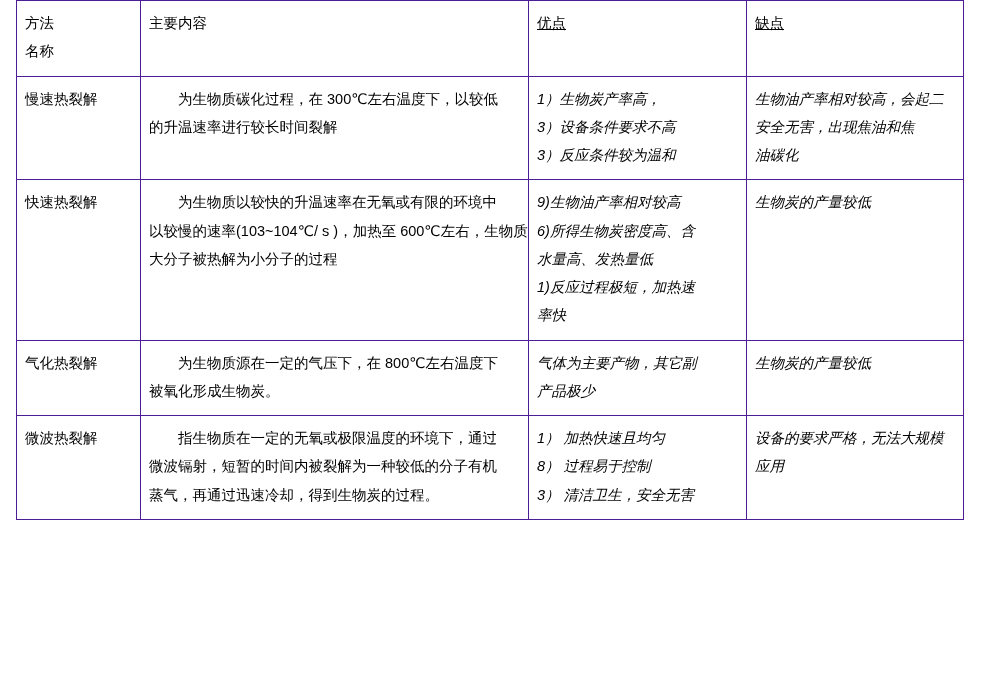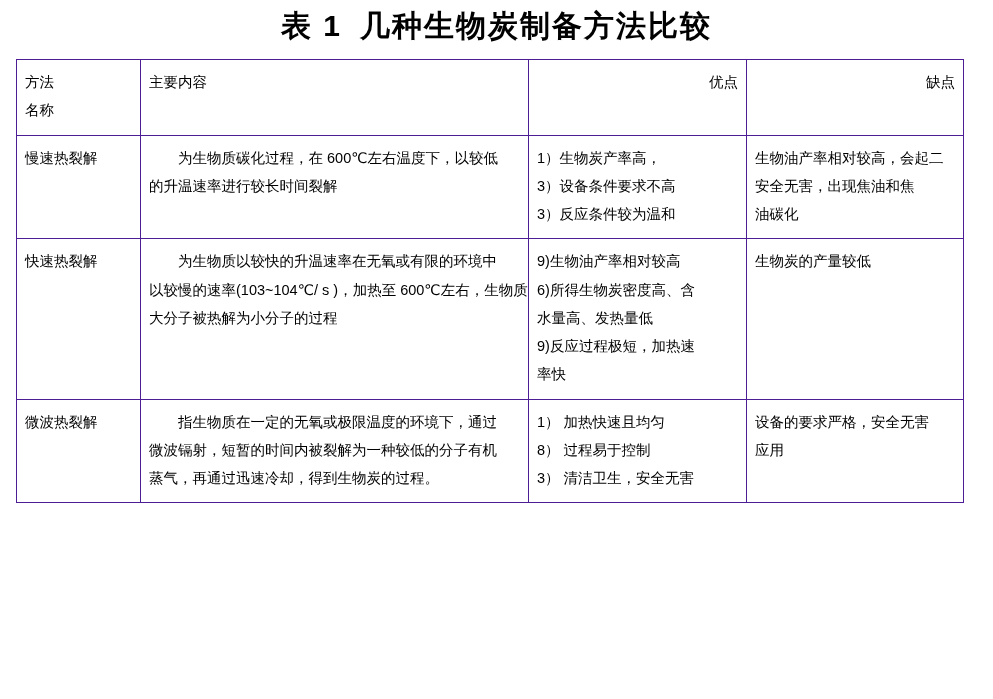--- a/index.html
+++ b/index.html
@@ -47,34 +47,31 @@
     font-family: "Liberation Sans", "DejaVu Sans", sans-serif;
   }
   col.c1 { width: 124px; }
   col.c2 { width: 388px; }
   col.c3 { width: 218px; }
   col.c4 { width: 217px; }
 
   .hdr-method { padding-left: 8px; }
   .hdr-method .line { display: block; }
   .hdr-content { padding-left: 60px; }
-  .hdr-center { text-align: right; }
+  .hdr-center { text-align: left; text-decoration: underline; }
   .para { display: block; text-indent: 0; }
   .para.ind { text-indent: 2em; }
-  .listline { display: block; }
+  .listline { display: block; font-style: italic; }
   .nowrapline { white-space: nowrap; }
 </style>
 </head>
 <body>
 
 <div class="page">
 
-  <div class="title">
-    <span class="tnum">表 1</span><span>几种生物炭制备方法比较</span>
-  </div>
 
   <table class="main">
     <colgroup>
       <col class="c1">
         <col class="c2">
         <col class="c3">
         <col class="c4">
     </colgroup>
     <tbody>
       <tr>
@@ -83,21 +80,21 @@
           <span class="line">名称</span>
         </td>
         <td class="hdr-content">主要内容</td>
         <td class="hdr-center">优点</td>
         <td class="hdr-center">缺点</td>
       </tr>
 
       <tr>
         <td class="cell-name">慢速热裂解</td>
         <td>
-          <span class="para ind">为生物质碳化过程，在 600℃左右温度下，以较低</span>
+          <span class="para ind">为生物质碳化过程，在 300℃左右温度下，以较低</span>
           <span class="para">的升温速率进行较长时间裂解</span>
         </td>
         <td>
           <span class="listline">1）生物炭产率高，</span>
           <span class="listline">3）设备条件要求不高</span>
           <span class="listline">3）反应条件较为温和</span>
         </td>
         <td>
           <span class="listline">生物油产率相对较高，会起二</span>
           <span class="listline">安全无害，出现焦油和焦</span>
@@ -109,42 +106,56 @@
         <td class="cell-name">快速热裂解</td>
         <td>
           <span class="para ind">为生物质以较快的升温速率在无氧或有限的环境中</span>
           <span class="para nowrapline">以较慢的速率(103~104℃/ s )，加热至 600℃左右，生物质</span>
           <span class="para">大分子被热解为小分子的过程</span>
         </td>
         <td>
           <span class="listline">9)生物油产率相对较高</span>
           <span class="listline">6)所得生物炭密度高、含</span>
           <span class="listline">水量高、发热量低</span>
-          <span class="listline">9)反应过程极短，加热速</span>
+          <span class="listline">1)反应过程极短，加热速</span>
           <span class="listline">率快</span>
         </td>
         <td>
           <span class="listline">生物炭的产量较低</span>
         </td>
       </tr>
 
+      <tr>
+        <td class="cell-name">气化热裂解</td>
+        <td>
+          <span class="para ind">为生物质源在一定的气压下，在 800℃左右温度下</span>
+          <span class="para">被氧化形成生物炭。</span>
+        </td>
+        <td>
+          <span class="listline">气体为主要产物，其它副</span>
+          <span class="listline">产品极少</span>
+        </td>
+        <td>
+          <span class="listline">生物炭的产量较低</span>
+        </td>
+      </tr>
 
       <tr>
         <td class="cell-name">微波热裂解</td>
         <td>
           <span class="para ind">指生物质在一定的无氧或极限温度的环境下，通过</span>
           <span class="para">微波镉射，短暂的时间内被裂解为一种较低的分子有机</span>
           <span class="para">蒸气，再通过迅速冷却，得到生物炭的过程。</span>
         </td>
         <td>
           <span class="listline">1） 加热快速且均匀</span>
           <span class="listline">8） 过程易于控制</span>
           <span class="listline">3） 清洁卫生，安全无害</span>
         </td>
         <td>
-          <span class="listline">设备的要求严格，安全无害</span>
+          <span class="listline">设备的要求严格，无法大规模</span>
           <span class="listline">应用</span>
         </td>
       </tr>
     </tbody>
   </table>
 
 </div>
 
 </body></html>

